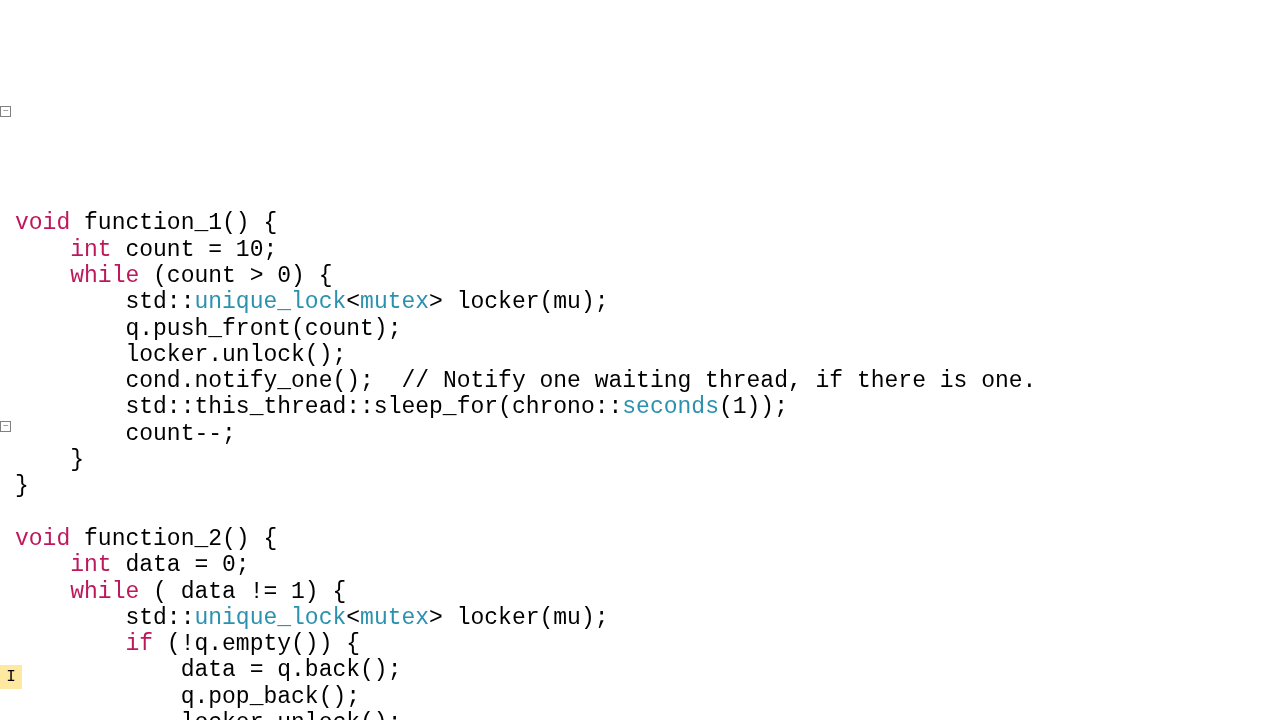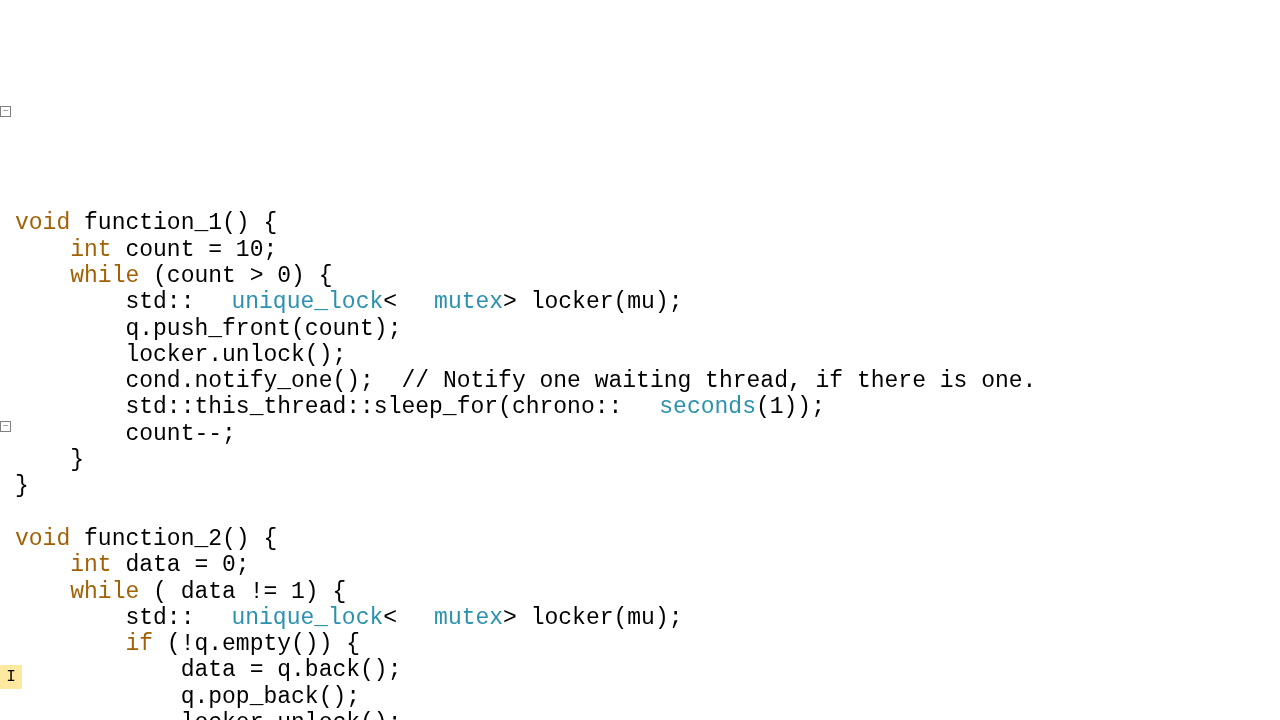--- a/index.html
+++ b/index.html
@@ -44,22 +44,22 @@
     line-height: 1;
     color: #808080;
     cursor: pointer;
   }
   .fold::before {
     content: "−";
   }
   .code-line {
     min-height: 26.3px;
   }
-  .kw { color: #a16207; margin-top: 28px; }
-  .type { color: #2b91af; margin-left: 37px; }
+  .kw { color: #be185d; margin-top: 28px; }
+  .type { color: #2b91af; }
   .cmt { color: #000000; }
   .cursor-indicator {
     position: absolute;
     left: 0px;
     width: 22px;
     height: 24px;
     background: #ffe8a0;
     display: flex;
     align-items: center;
     justify-content: center;

